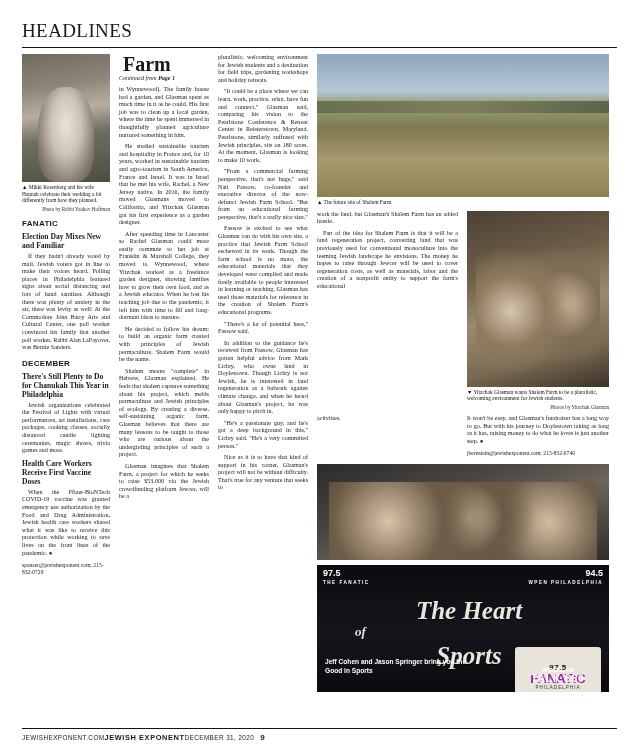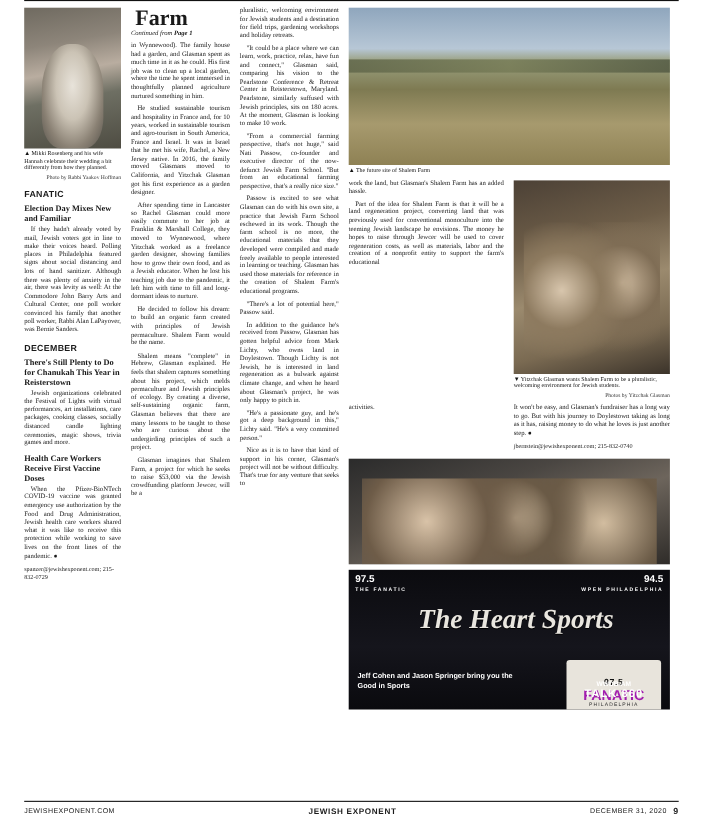--- a/index.html
+++ b/index.html
@@ -185,48 +185,51 @@
     text-align:center;font-size:6px;font-weight:bold;color:#fff;
   }
   .talk .big{font-size:10px;letter-spacing:1px;display:block;}
 
   
   .footer{
     position:absolute;left:22px;right:22px;bottom:12px;
   }
   .rule-bot{border-top:1.3px solid #111;margin-bottom:4px;}
   .foot-row{
-    display:flex;align-items:center;justify-content:space-between;
+    display:flex;align-items:center;justify-content:flex-start;
     font-family:"Liberation Sans", sans-serif;
     font-size:6.4px;letter-spacing:.4px;
   }
   .foot-center{font-weight:bold;font-size:7.4px;letter-spacing:.6px;}
   .foot-right{display:flex;align-items:center;gap:6px;}
   .pagenum{font-weight:bold;font-size:8px;}
 </style>
 </head>
 <body>
 
 <div class="page">
 
+  <div class="masthead">
+    <span>HEADLINES</span>
+  </div>
   <div class="rule-top"></div>
 
   <div class="grid">
 
     <div class="col col-a">
       <div class="photo ph-wedding"></div>
       <div class="caption">▲ Mikki Rosenberg and his wife Hannah celebrate their wedding a bit differently from how they planned.</div>
       <div class="credit">Photo by Rabbi Yaakov Hoffman</div>
 
       <div class="kicker">FANATIC</div>
       <div class="subhead">Election Day Mixes New and Familiar</div>
       <p class="body-txt ind">If they hadn't already voted by mail, Jewish voters got in line to make their voices heard. Polling places in Philadelphia featured signs about social distancing and lots of hand sanitizer. Although there was plenty of anxiety in the air, there was levity as well: At the Commodore John Barry Arts and Cultural Center, one poll worker convinced his family that another poll worker, Rabbi Alan LaPayover, was Bernie Sanders.</p>
 
       <div class="kicker">DECEMBER</div>
-      <div class="subhead">There's Still Plenty to Do for Chanukah This Year in Reisterstown</div>
+      <div class="subhead">There's Still Plenty to Do for Chanukah This Year in Philadelphia</div>
       <p class="body-txt ind">Jewish organizations celebrated the Festival of Lights with virtual performances, art installations, care packages, cooking classes, socially distanced candle lighting ceremonies, magic shows, trivia games and more.</p>
 
       <div class="subhead">Health Care Workers Receive First Vaccine Doses</div>
       <p class="body-txt ind">When the Pfizer-BioNTech COVID-19 vaccine was granted emergency use authorization by the Food and Drug Administration, Jewish health care workers shared what it was like to receive this protection while working to save lives on the front lines of the pandemic. ●</p>
 
       <div class="email">spanzer@jewishexponent.com; 215-832-0729</div>
     </div>
 
     <div class="col col-b">
       <div class="farm-head">Farm</div>
@@ -293,20 +296,21 @@
             <small>THE FANATIC</small>
           </div>
           <div class="logo-975 logo-right">
             <span>94.5</span>
             <small>WPEN PHILADELPHIA</small>
           </div>
         </div>
 
         <div class="heart">
           <span>The Heart</span>
+          <span class="of">of</span>
           <span class="sports">Sports</span>
         </div>
 
         <div class="ad-names">Jeff Cohen and Jason Springer bring you the Good in Sports</div>
 
         <div class="fanatic">
           <div class="f1">97.5</div>
           <div class="f2">FANATIC</div>
           <div class="f3">PHILADELPHIA</div>
         </div>

